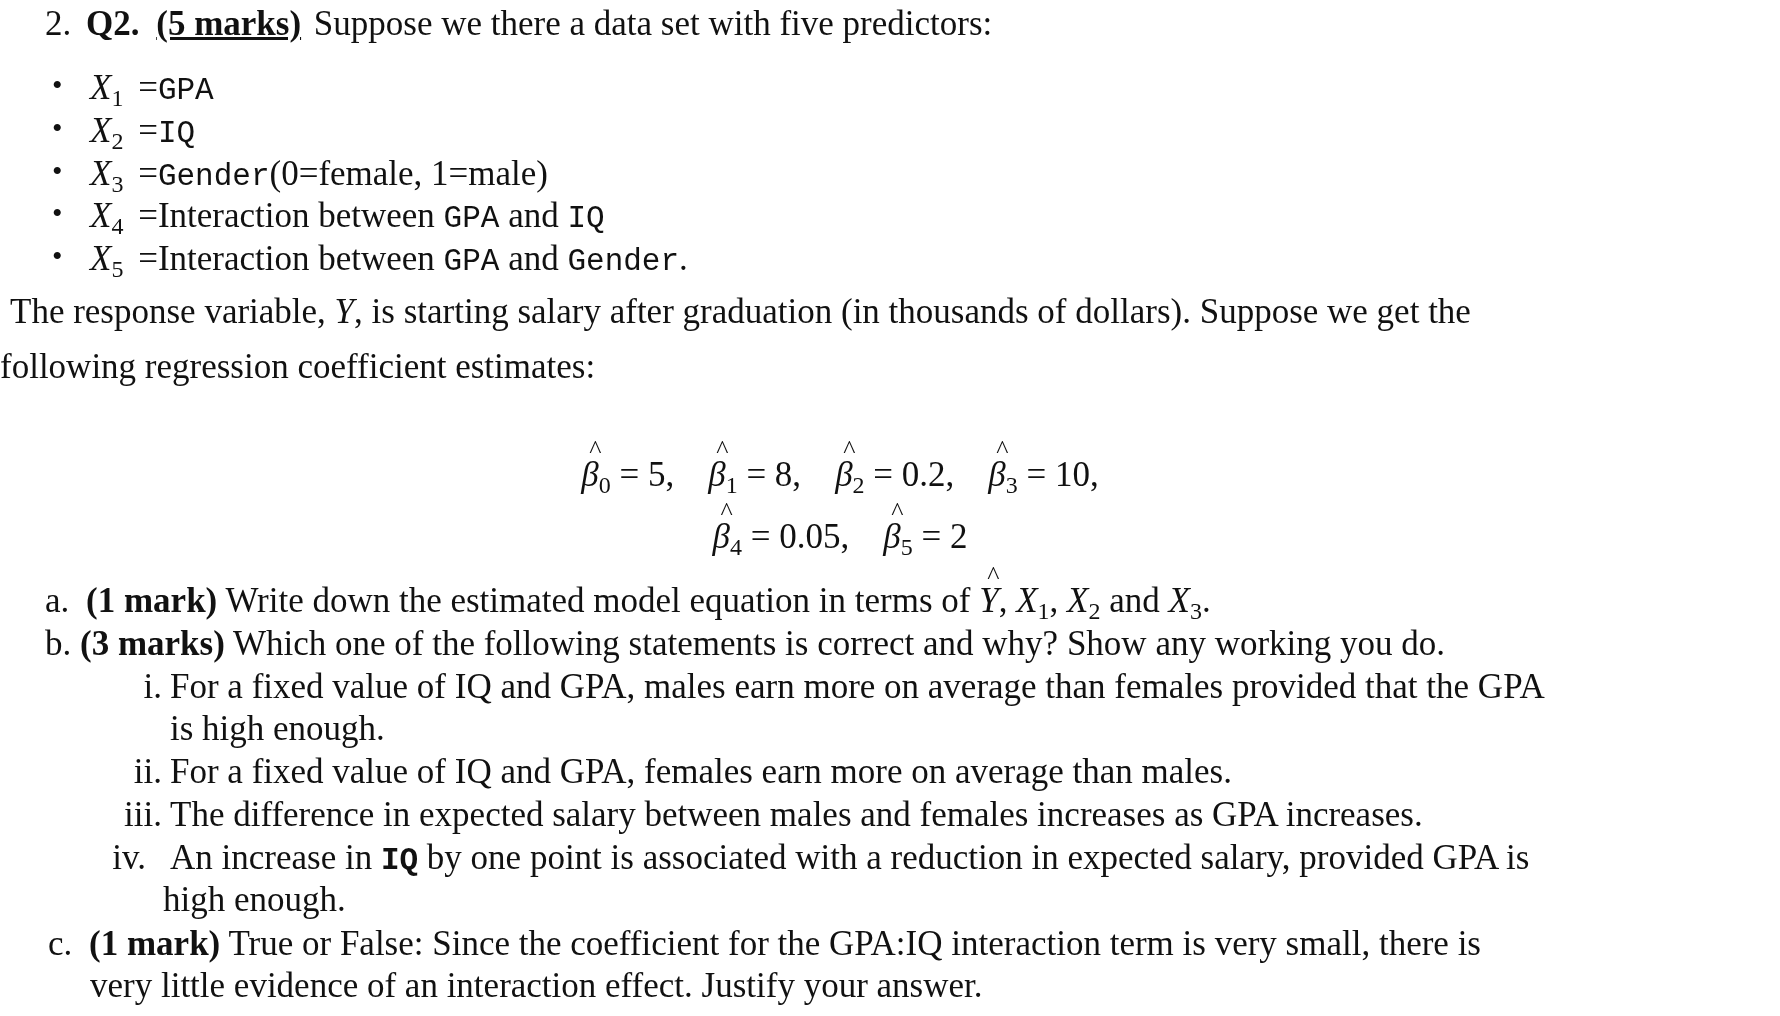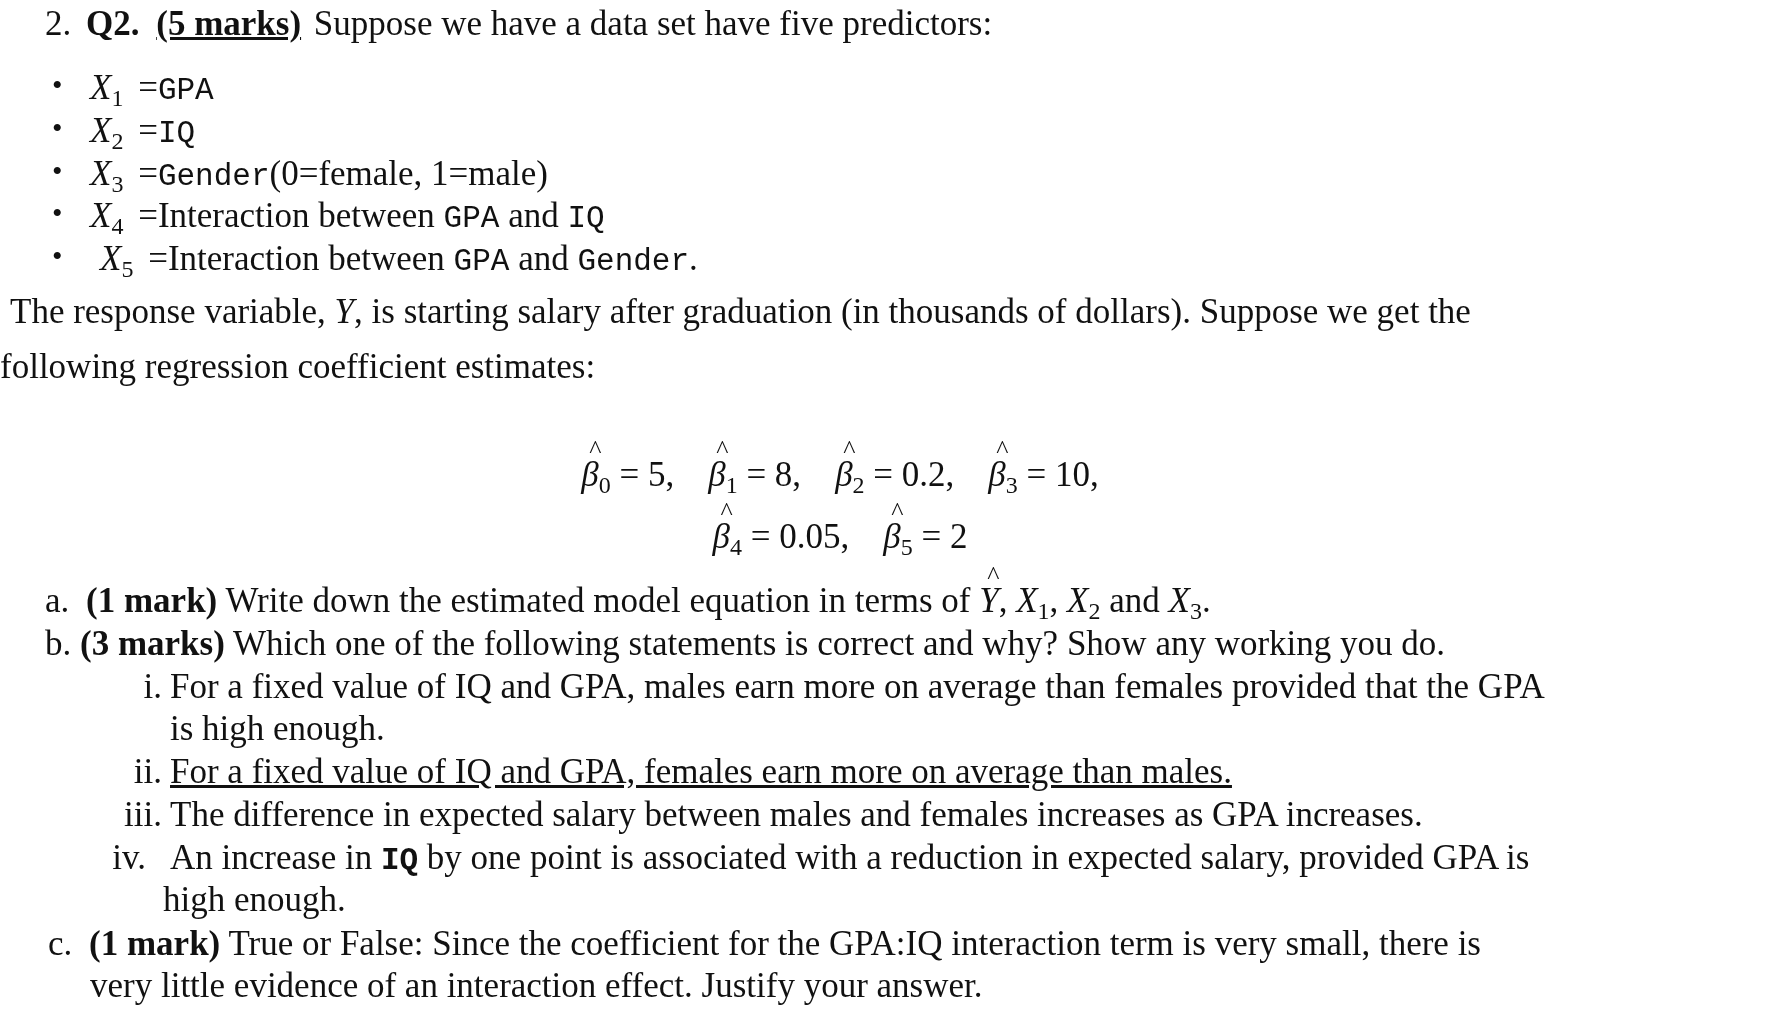--- a/index.html
+++ b/index.html
@@ -21,21 +21,21 @@
   .eq { position:absolute; white-space:nowrap; text-align:center; }
   .gap { display:inline-block; width:34px; }
 </style>
 </head>
 <body>
 
 <div class="line" style="left:45px; top:6px;">
   <span>2.</span>
   <span class="b" style="margin-left:6px;">Q2.</span>
   <span class="b" style="margin-left:8px;text-decoration:underline;">(5 marks)</span>
-  <span style="margin-left:4px;">Suppose we have a data set have five predictors:</span>
+  <span style="margin-left:4px;">Suppose we there a data set with five predictors:</span>
 </div>
 
 <div>
   <div id="pred-0" class="line" style="left: 0px; top: 70px; position: absolute;">
       <span class="bullet">•</span>
       <span style="position: absolute; left: 90px;"><span class="m">X</span><sub>1</sub><span style="margin-left: 6px;"> =</span><span class="tt">GPA</span></span>
     </div>
   <div id="pred-1" class="line" style="left: 0px; top: 113px; position: absolute;">
       <span class="bullet">•</span>
       <span style="position: absolute; left: 90px;"><span class="m">X</span><sub>2</sub><span style="margin-left: 6px;"> =</span><span class="tt">IQ</span></span>
@@ -43,21 +43,21 @@
   <div id="pred-2" class="line" style="left: 0px; top: 156px; position: absolute;">
       <span class="bullet">•</span>
       <span style="position: absolute; left: 90px;"><span class="m">X</span><sub>3</sub><span style="margin-left: 6px;"> =</span><span class="tt">Gender</span><span>(0=female, 1=male)</span></span>
     </div>
   <div id="pred-3" class="line" style="left: 0px; top: 198px; position: absolute;">
       <span class="bullet">•</span>
       <span style="position: absolute; left: 90px;"><span class="m">X</span><sub>4</sub><span style="margin-left: 6px;"> =</span><span>Interaction between </span><span class="tt">GPA</span><span> and </span><span class="tt">IQ</span></span>
     </div>
   <div id="pred-4" class="line" style="left: 0px; top: 241px; position: absolute;">
       <span class="bullet">•</span>
-      <span style="position: absolute; left: 90px; margin-left: 10px;"><span class="m">X</span><sub>5</sub><span style="margin-left: 6px;"> =</span><span>Interaction between </span><span class="tt">GPA</span><span> and </span><span class="tt">Gender</span><span>.</span></span>
+      <span style="position: absolute; left: 90px;"><span class="m">X</span><sub>5</sub><span style="margin-left: 6px;"> =</span><span>Interaction between </span><span class="tt">GPA</span><span> and </span><span class="tt">Gender</span><span>.</span></span>
     </div>
 </div>
 
 <div class="line" style="left:0px; top:294px;padding-left:10px;">
   <span>The response variable, </span><span class="m">Y</span><span>, is starting salary after graduation (in thousands of dollars). Suppose we get the</span>
 </div>
 <div class="line" style="left:0px; top:349px;">
   <span>following regression coefficient estimates:</span>
 </div>
 
@@ -75,21 +75,21 @@
   <span>b.</span>
   <span class="b" style="margin-left:0;">(3 marks)</span>
   <span>Which one of the following statements is correct and why? Show any working you do.</span>
 </div>
 
 <div class="num line" style="left:102px; top:669px;">i.</div>
 <div class="line" style="left:170px; top:669px;">For a fixed value of IQ and GPA, males earn more on average than females provided that the GPA</div>
 <div class="line" style="left:170px; top:711px;">is high enough.</div>
 
 <div class="num line" style="left:102px; top:754px;">ii.</div>
-<div class="line" style="left:170px; top:754px;text-decoration:underline;">For a fixed value of IQ and GPA, females earn more on average than males.</div>
+<div class="line" style="left:170px; top:754px;">For a fixed value of IQ and GPA, females earn more on average than males.</div>
 
 <div class="num line" style="left:102px; top:797px;">iii.</div>
 <div class="line" style="left:170px; top:797px;">The difference in expected salary between males and females increases as GPA increases.</div>
 
 <div class="num line" style="left:86px; top:840px;">iv.</div>
 <div class="line" style="left:170px; top:840px;">
   <span>An increase in </span><span class="tt bold">IQ</span><span> by one point is associated with a reduction in expected salary, provided GPA is</span>
 </div>
 <div class="line" style="left:163px; top:882px;">high enough.</div>
 

